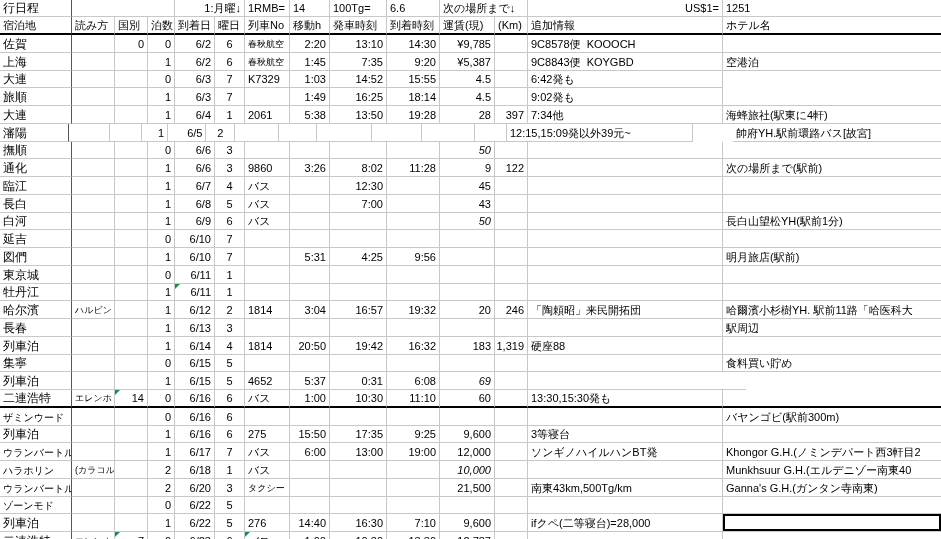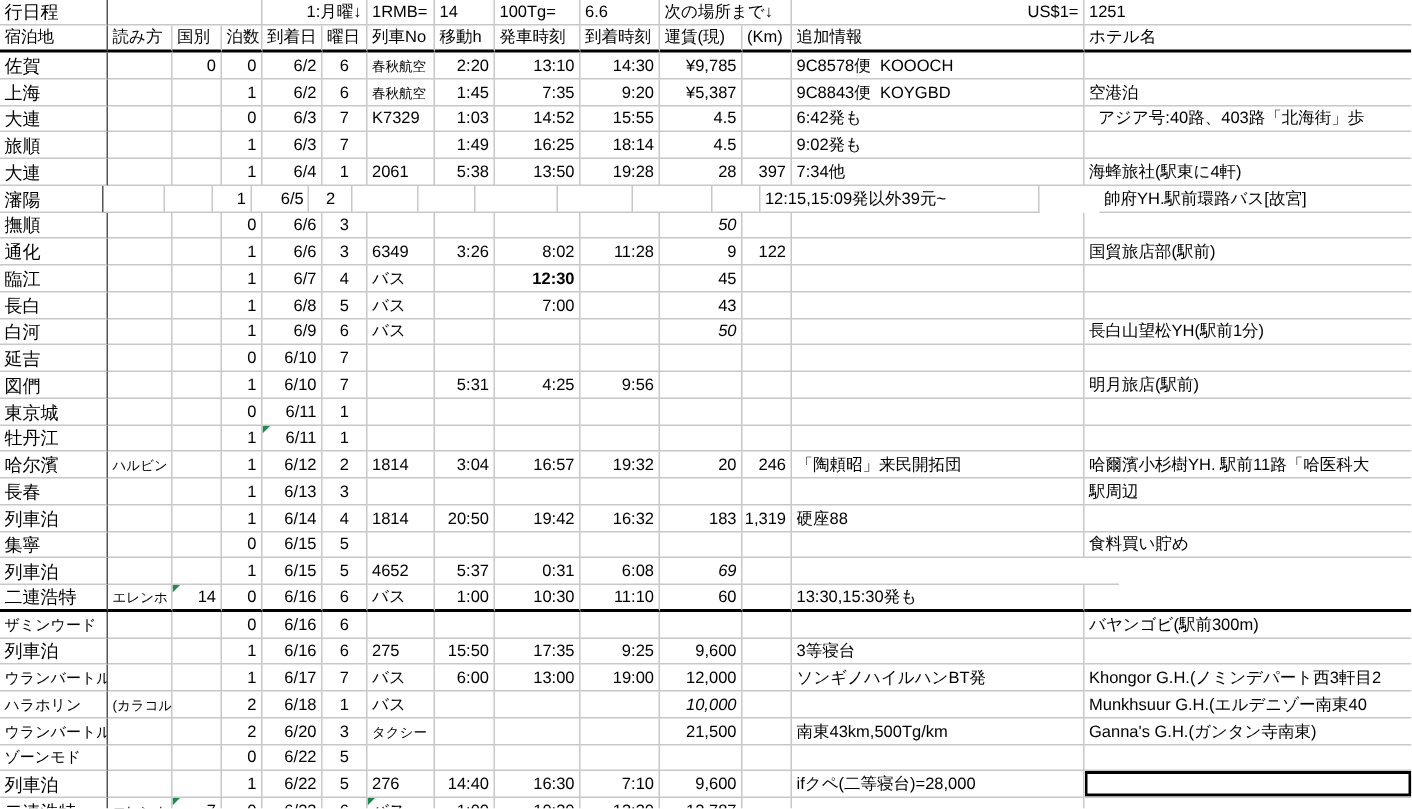--- a/index.html
+++ b/index.html
@@ -98,21 +98,20 @@
         <div class="cell a-right c-nights" style="width: 27px;">0</div>
         <div class="cell a-right c-date" style="width: 40px;">6/3</div>
         <div class="cell a-center c-day" style="width: 30px;">7</div>
         <div class="cell a-left c-train" style="width: 45px;">K7329</div>
         <div class="cell a-right c-hours" style="width: 40px;">1:03</div>
         <div class="cell a-right c-dep" style="width: 57px;">14:52</div>
         <div class="cell a-right c-arr" style="width: 53px;">15:55</div>
         <div class="cell a-right c-fare" style="width: 55px;">4.5</div>
         <div class="cell a-right c-km" style="width: 33px;"></div>
         <div class="cell a-left c-info" style="width: 195px;">6:42発も</div>
-        <div class="cell a-left c-hotel" style="width: 218px; border-right: none;">  アジア号:40路、403路「北海街」歩</div>
       </div>
       <div class="row">
         <div class="cell a-left c-place dark-r" style="width: 72px;">旅順</div>
         <div class="cell a-left c-yomi sm9" style="width: 43px;"></div>
         <div class="cell a-right c-country" style="width: 33px;"></div>
         <div class="cell a-right c-nights" style="width: 27px;">1</div>
         <div class="cell a-right c-date" style="width: 40px;">6/3</div>
         <div class="cell a-center c-day" style="width: 30px;">7</div>
         <div class="cell a-left c-train" style="width: 45px;"></div>
         <div class="cell a-right c-hours" style="width: 40px;">1:49</div>
@@ -171,39 +170,39 @@
         <div class="cell a-left c-info" style="width: 195px;"></div>
         <div class="cell a-left c-hotel" style="width: 218px; border-right: none;"></div>
       </div>
       <div class="row">
         <div class="cell a-left c-place dark-r" style="width: 72px;">通化</div>
         <div class="cell a-left c-yomi sm9" style="width: 43px;"></div>
         <div class="cell a-right c-country" style="width: 33px;"></div>
         <div class="cell a-right c-nights" style="width: 27px;">1</div>
         <div class="cell a-right c-date" style="width: 40px;">6/6</div>
         <div class="cell a-center c-day" style="width: 30px;">3</div>
-        <div class="cell a-left c-train" style="width: 45px;">6349</div>
+        <div class="cell a-left c-train" style="width: 45px;">9860</div>
         <div class="cell a-right c-hours" style="width: 40px;">3:26</div>
         <div class="cell a-right c-dep" style="width: 57px;">8:02</div>
         <div class="cell a-right c-arr" style="width: 53px;">11:28</div>
         <div class="cell a-right c-fare" style="width: 55px;">9</div>
         <div class="cell a-right c-km" style="width: 33px;">122</div>
         <div class="cell a-left c-info" style="width: 195px;"></div>
-        <div class="cell a-left c-hotel" style="width: 218px; border-right: none;">国貿旅店部(駅前)</div>
+        <div class="cell a-left c-hotel" style="width: 218px; border-right: none;">次の場所まで(駅前)</div>
       </div>
       <div class="row">
         <div class="cell a-left c-place dark-r" style="width: 72px;">臨江</div>
         <div class="cell a-left c-yomi sm9" style="width: 43px;"></div>
         <div class="cell a-right c-country" style="width: 33px;"></div>
         <div class="cell a-right c-nights" style="width: 27px;">1</div>
         <div class="cell a-right c-date" style="width: 40px;">6/7</div>
         <div class="cell a-center c-day" style="width: 30px;">4</div>
         <div class="cell a-left c-train" style="width: 45px;">バス</div>
         <div class="cell a-right c-hours" style="width: 40px;"></div>
-        <div class="cell a-right c-dep" style="width: 57px; font-weight: bold;">12:30</div>
+        <div class="cell a-right c-dep" style="width: 57px;">12:30</div>
         <div class="cell a-right c-arr" style="width: 53px;"></div>
         <div class="cell a-right c-fare" style="width: 55px;">45</div>
         <div class="cell a-right c-km" style="width: 33px;"></div>
         <div class="cell a-left c-info" style="width: 195px;"></div>
         <div class="cell a-left c-hotel" style="width: 218px; border-right: none;"></div>
       </div>
       <div class="row">
         <div class="cell a-left c-place dark-r" style="width: 72px;">長白</div>
         <div class="cell a-left c-yomi sm9" style="width: 43px;"></div>
         <div class="cell a-right c-country" style="width: 33px;"></div>

